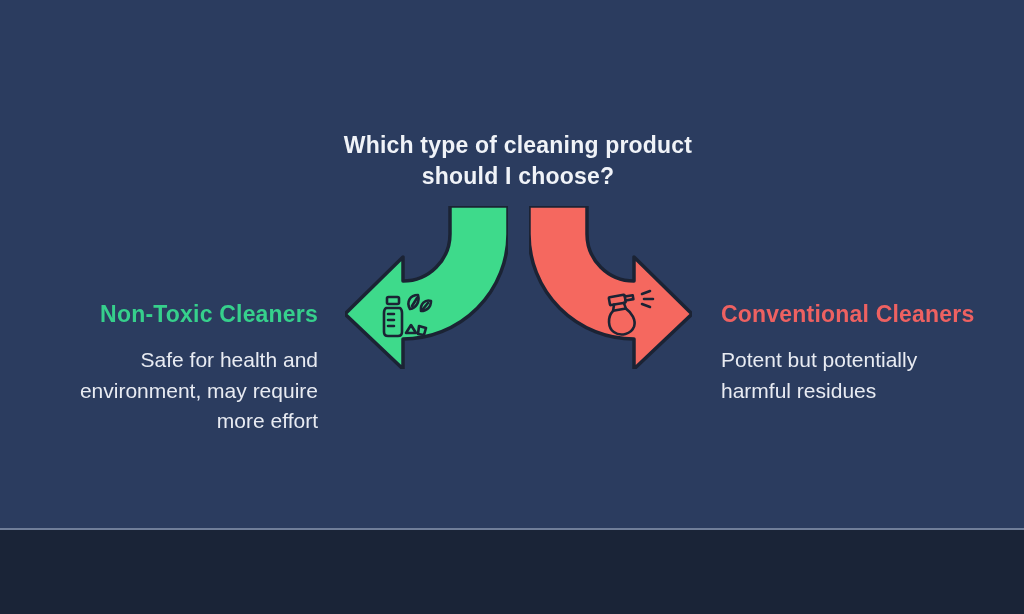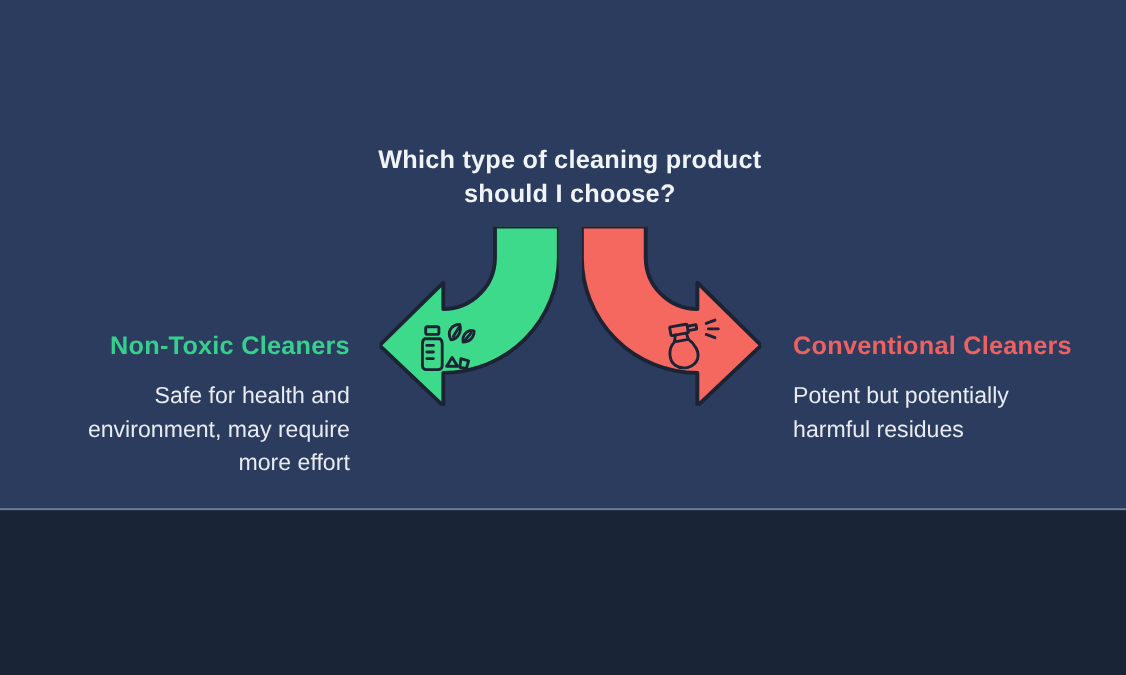--- a/index.html
+++ b/index.html
@@ -3,21 +3,21 @@
 <meta charset="utf-8">
 <style>
   html, body {
     margin: 0;
     padding: 0;
     background: #1a2437;
   }
   .stage {
     position: relative;
     width: 1024px;
-    height: 464px;
+    height: 530px;
     background: var(--bg, #2b3c5f);
     overflow: hidden;
     font-family: "Liberation Sans", sans-serif;
   }
   .title {
     position: absolute;
     left: 262px;
     top: 130px;
     width: 512px;
     margin: 0;

